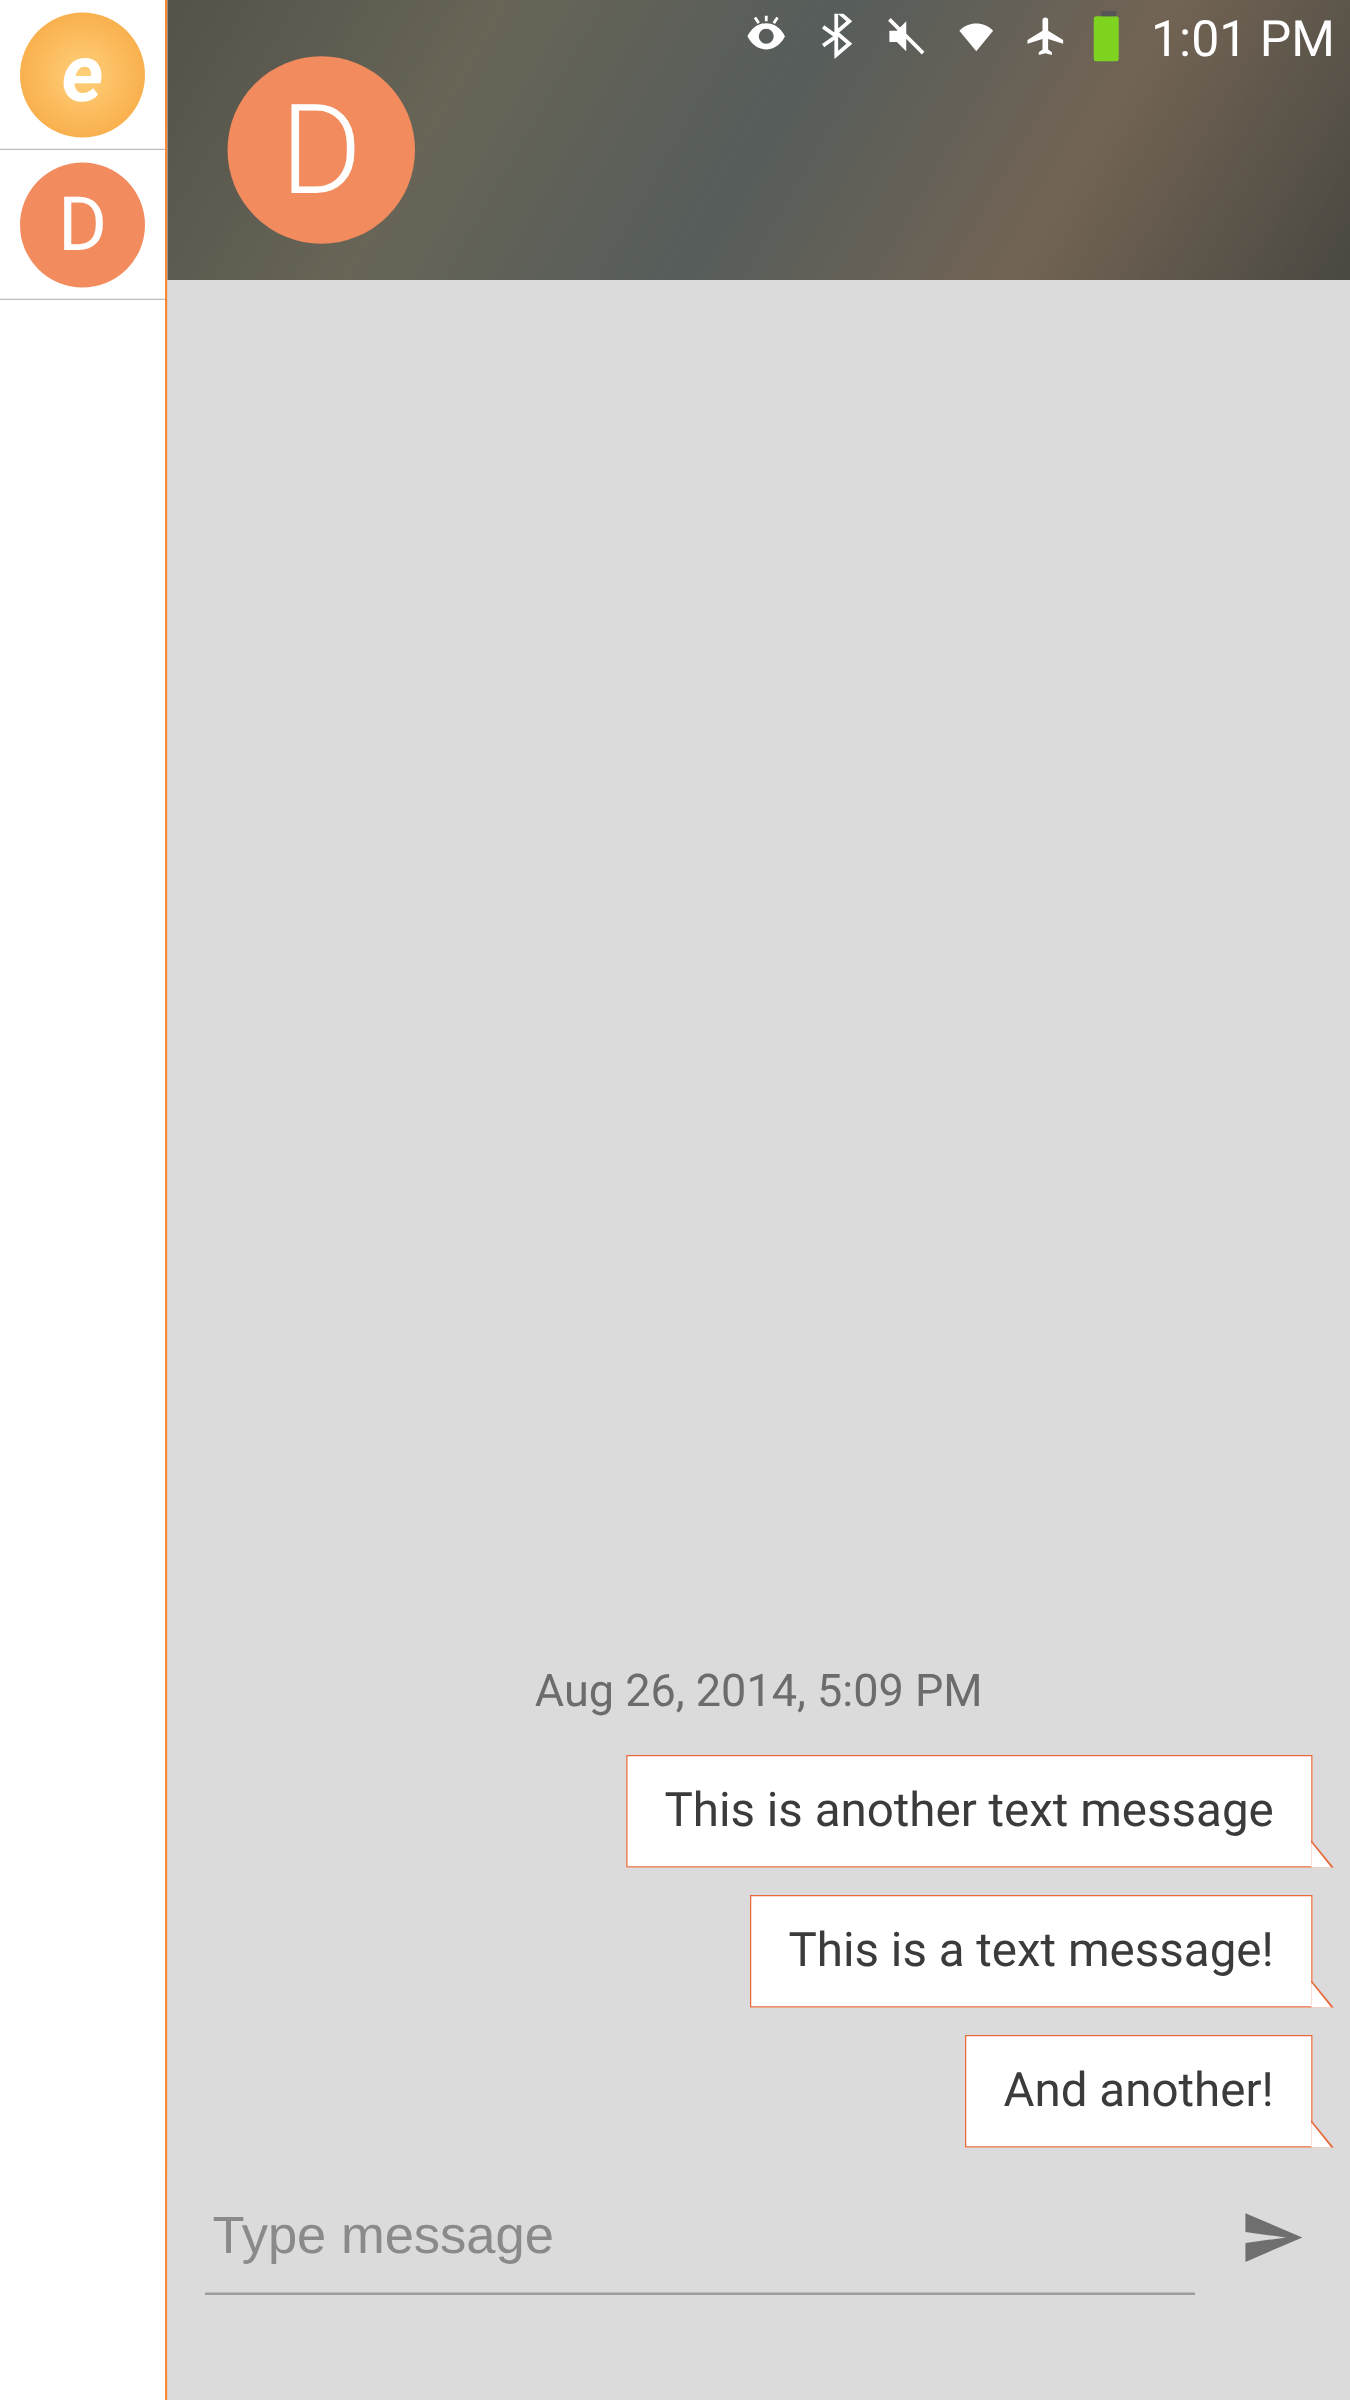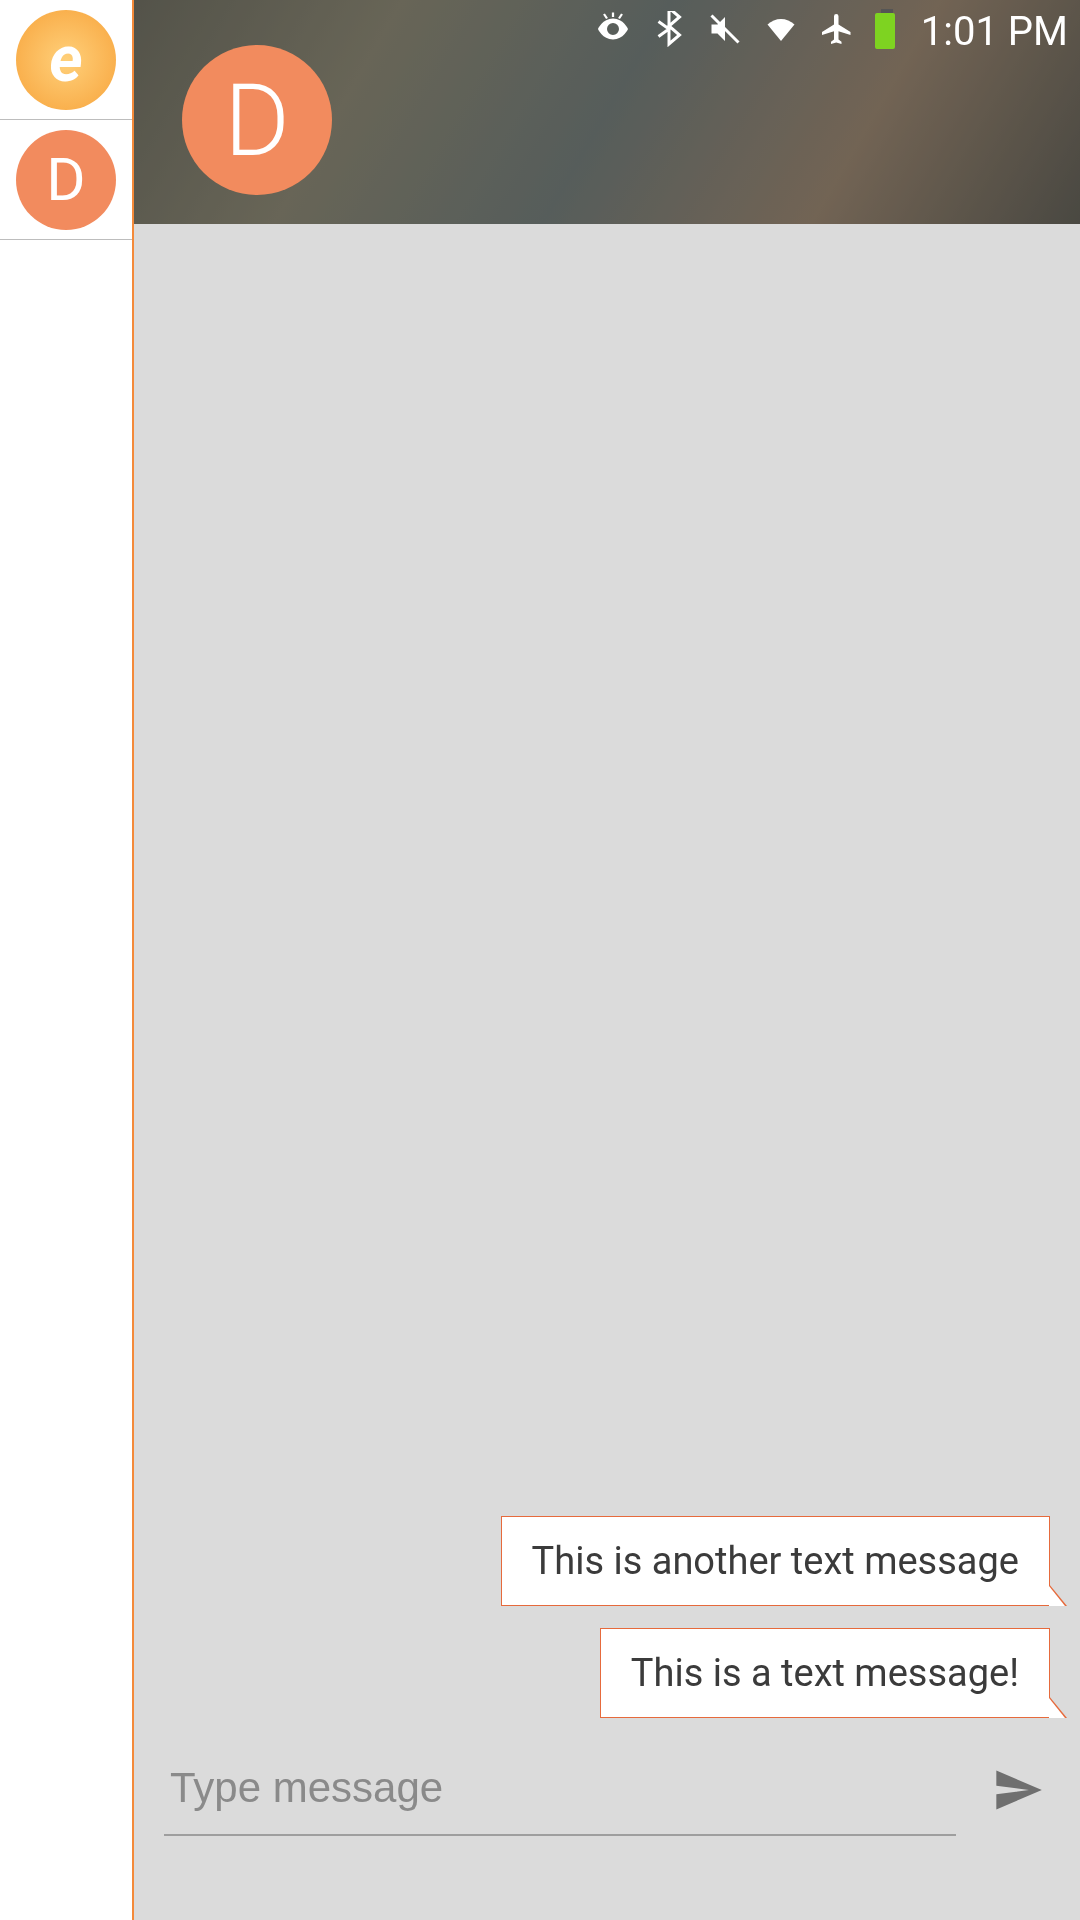--- a/index.html
+++ b/index.html
@@ -212,29 +212,35 @@
       <span class="status-time">1:01 PM</span>
     </div>
 
     <div class="header-avatar">
       <span>D</span>
     </div>
   </div>
 
   <div class="messages">
     <div class="messages-spacer"></div>
+    <div class="date-sep">Aug 26, 2014, 5:09 PM</div>
 
     <div class="bubble-row">
       <div class="bubble">
         <span>This is another text message</span>
       </div>
     </div>
     <div class="bubble-row">
       <div class="bubble">
         <span>This is a text message!</span>
+      </div>
+    </div>
+    <div class="bubble-row">
+      <div class="bubble">
+        <span>And another!</span>
       </div>
     </div>
   </div>
 
   <div class="composer">
     <input class="compose-input" placeholder="Type message" style="">
     <div class="send-btn">
       <svg viewBox="0 0 24 24">
           <path d="M2 21l21-9L2 3v7l15 2-15 2v7z"></path>
         </svg>

